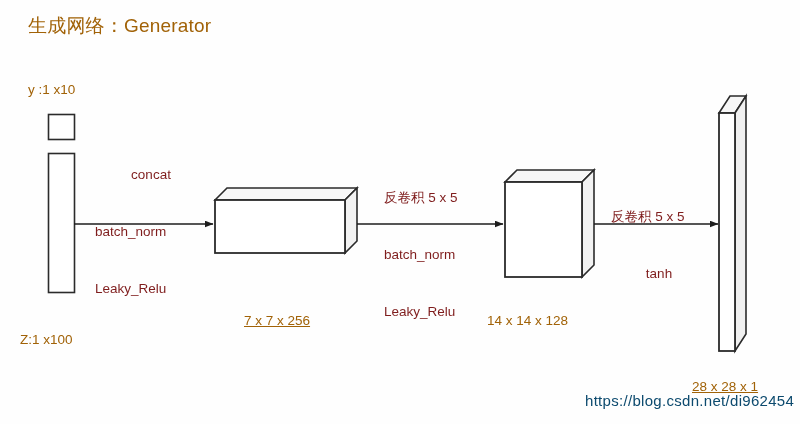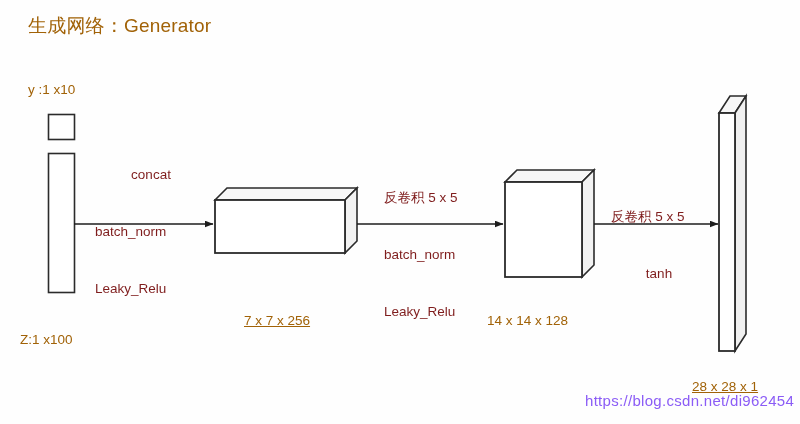--- a/index.html
+++ b/index.html
@@ -45,21 +45,21 @@
     white-space: pre;
     color: #7f1d1d;
   }
   .stack .ln { display: block; }
   .ctr { text-align: center; }
   #watermark {
     position: absolute;
     left: 585px;
     top: 392px;
     font-size: 15px;
-    color: #8b5cf6;
+    color: #0c4a6e;
     letter-spacing: 0.3px;
     white-space: pre;
     font-family: "Liberation Sans", "DejaVu Sans", sans-serif;
   }
 </style>
 </head>
 <body>
 
 <div id="canvas">
 

